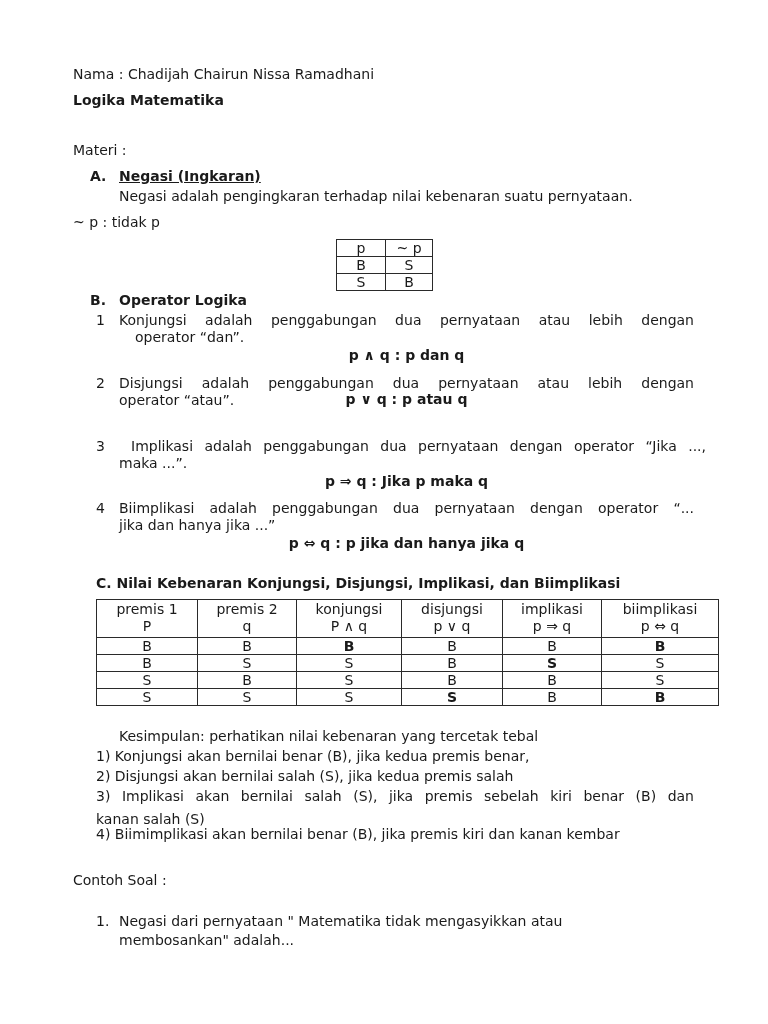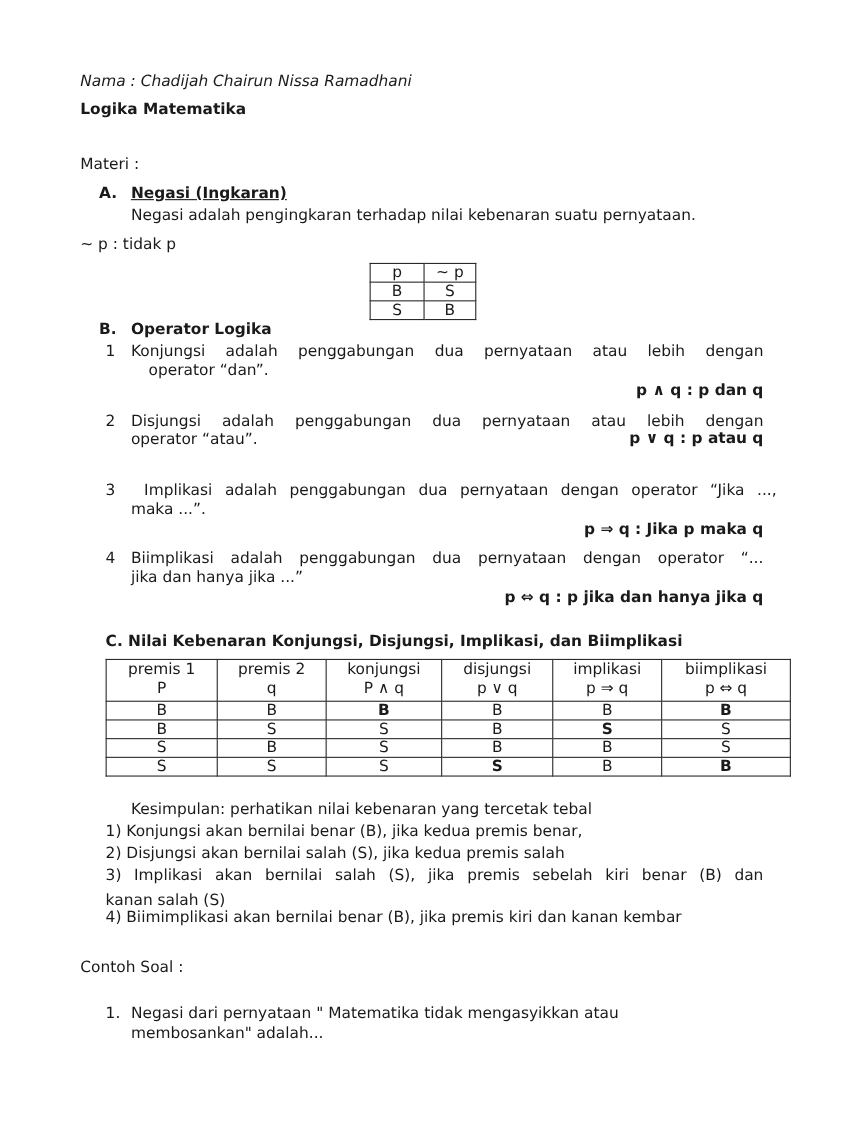--- a/index.html
+++ b/index.html
@@ -8,26 +8,26 @@
     font-family: "DejaVu Sans", sans-serif; color: #1a1a1a; font-size: 14px;
   }
   .abs { position: absolute; white-space: nowrap; line-height: 18px; }
   .b { font-weight: bold; text-align: right; }
   .just { text-align: justify; text-align-last: justify; white-space: normal; }
   table { border-collapse: collapse; position: absolute; font-size: 14px; }
   td { border: 1px solid #2a2a2a; text-align: center; padding: 0; line-height: 16px; }
   .neg td { height: 16px; }
   .truth td { height: 16px; }
   .truth tr.head td { height: 36px; line-height: 17px; vertical-align: top; padding-top: 1px; }
-  .center { }
+  .center { text-align: center; }
 </style>
 </head>
 <body>
 
-<div class="abs" style="left:73px; top:65px;font-style:italic;">Nama : Chadijah Chairun Nissa Ramadhani</div>
+<div class="abs" style="left:73px; top:65px;">Nama : Chadijah Chairun Nissa Ramadhani</div>
 <div class="abs b" style="left:73px; top:91px;">Logika Matematika</div>
 
 <div class="abs" style="left:73px; top:141px;">Materi :</div>
 
 <div class="abs b" style="left:90px; top:167px;">A.</div>
 <div class="abs b" style="left:119px; top:167px;text-decoration:underline;">Negasi (Ingkaran)</div>
 <div class="abs" style="left:119px; top:187px;">Negasi adalah pengingkaran terhadap nilai kebenaran suatu pernyataan.</div>
 <div class="abs" style="left:73px; top:213px;">~ p : tidak p</div>
 
 <table class="neg" style="left:336px; top:239px; width:97px;">

